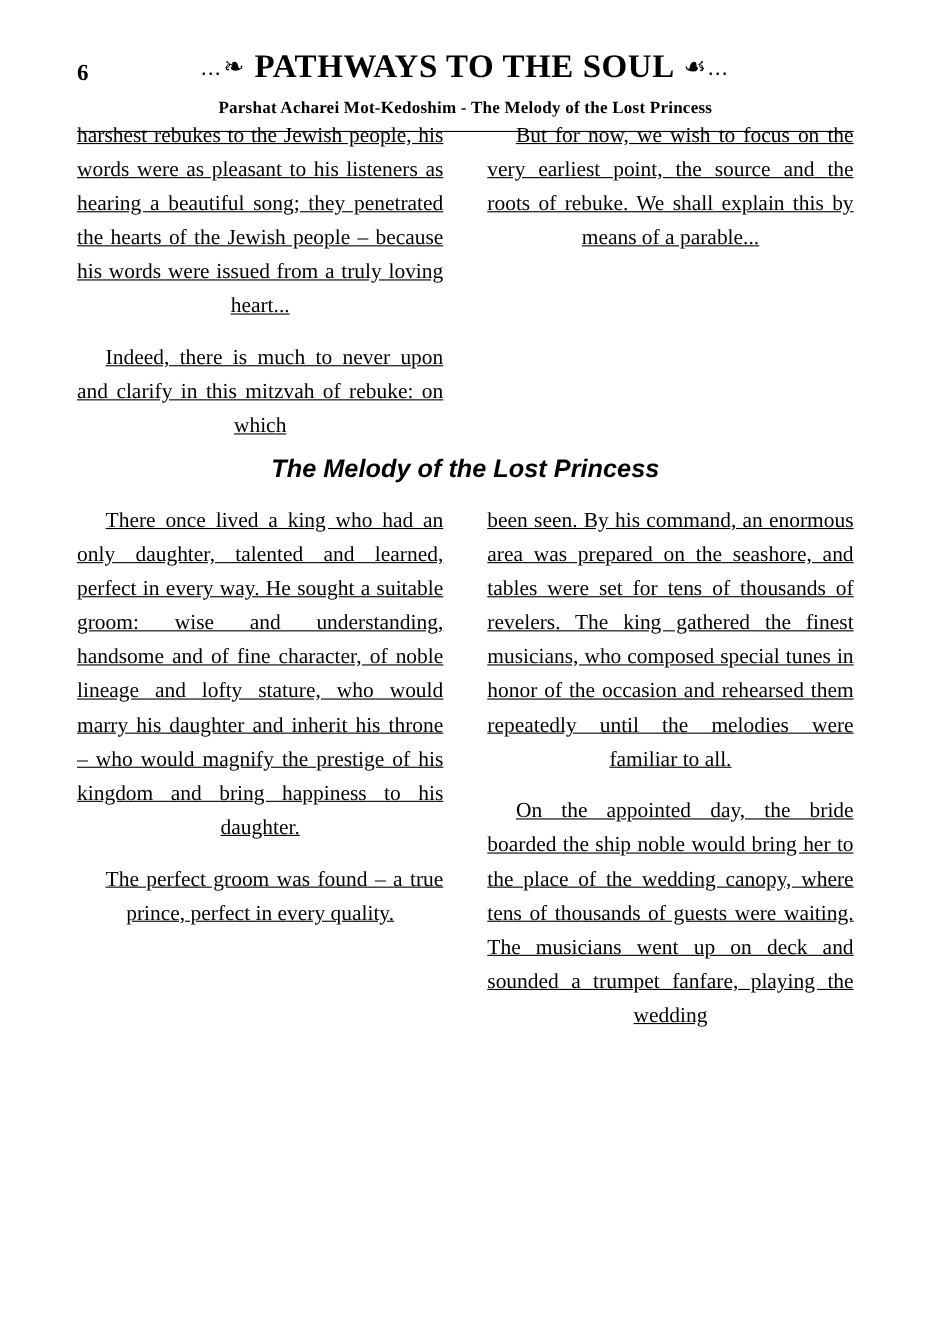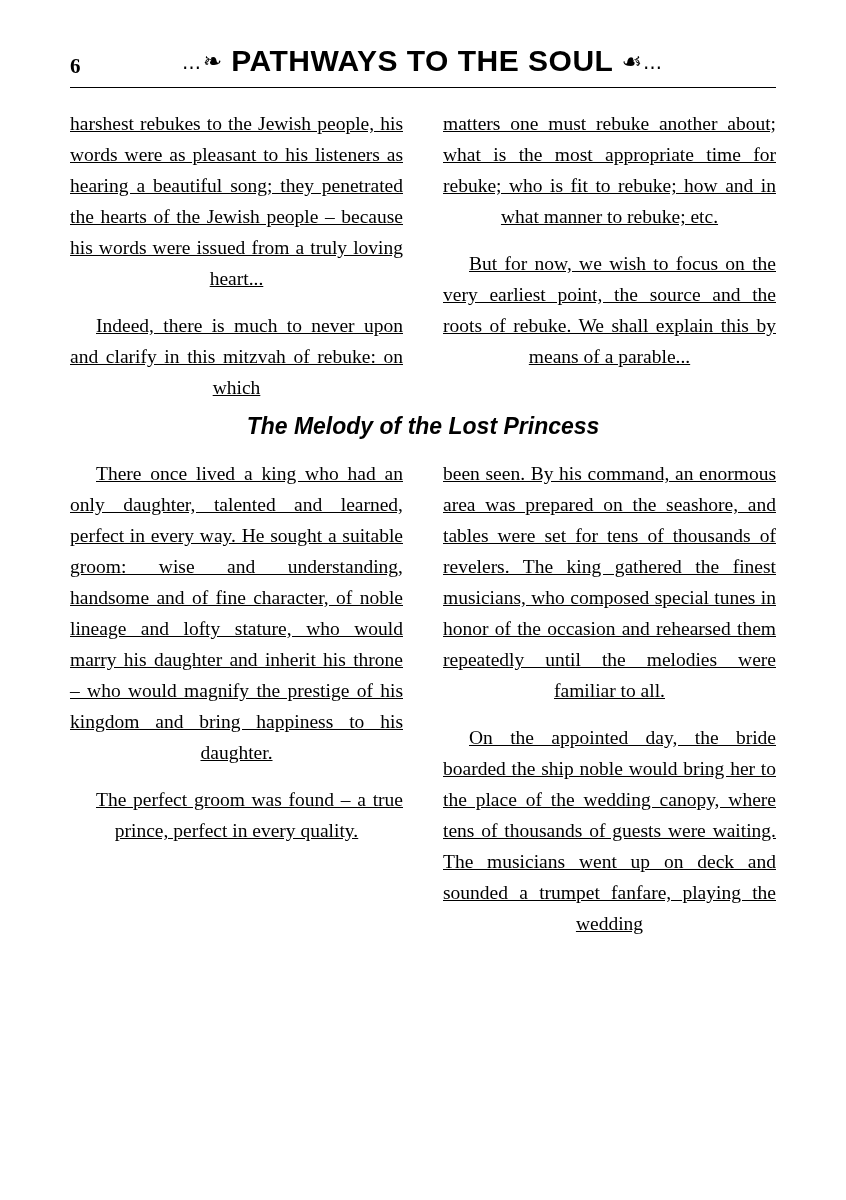--- a/index.html
+++ b/index.html
@@ -48,21 +48,21 @@
     vertical-align: middle;
     font-family: "DejaVu Sans", sans-serif;
   }
   .orn .dots { font-size: 19px; letter-spacing: 2px; }
   .header-title {
     font-size: 30px;
     font-weight: bold;
     letter-spacing: 0.5px;
     vertical-align: middle;
     margin: 0 8px;
-    font-family: Liberation Sans, sans-serif;
+    font-family: Liberation Serif, serif;
   }
   .subheader {
     text-align: center;
     font-size: 15.5px;
     font-weight: bold;
     margin-top: 14px;
     letter-spacing: 0.2px;
   }
   .rule {
     border: none;
@@ -109,30 +109,30 @@
 </head>
 <body>
 
 <div class="page">
 
   <div class="header">
     <div class="page-number">6</div>
     <div class="header-title-row">
       <span class="orn"><span class="dots">…</span><span>❧</span></span><span class="header-title">PATHWAYS TO THE SOUL</span><span class="orn"><span>☙</span><span class="dots">…</span></span>
     </div>
+    <div class="subheader">Parshat Acharei Mot-Kedoshim - The Melody of the Lost Princess</div>
     <hr class="rule">
   </div>
 
   <div class="columns">
     <div class="col">
       <p class="para">harshest rebukes to the Jewish people, his words were as pleasant to his listeners as hearing a beautiful song; they penetrated the hearts of the Jewish people – because his words were issued from a truly loving heart...</p>
       <p class="para indent">Indeed, there is much to never upon and clarify in this mitzvah of rebuke: on which</p>
     </div>
     <div class="col">
-      <p class="para">matters one must rebuke another about; what is the most appropriate time for rebuke; who is fit to rebuke; how and in what manner to rebuke; etc.</p>
       <p class="para indent">But for now, we wish to focus on the very earliest point, the source and the roots of rebuke. We shall explain this by means of a parable...</p>
     </div>
   </div>
 
   <div class="spanner">
     <h2 class="section-heading">The Melody of the Lost Princess</h2>
   </div>
 
   <div class="columns">
     <div class="col">

